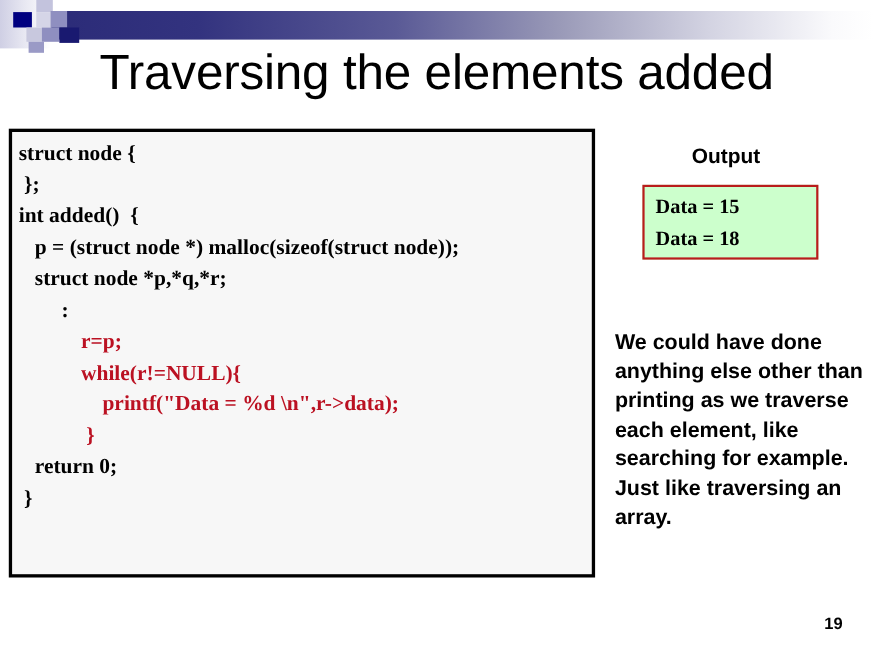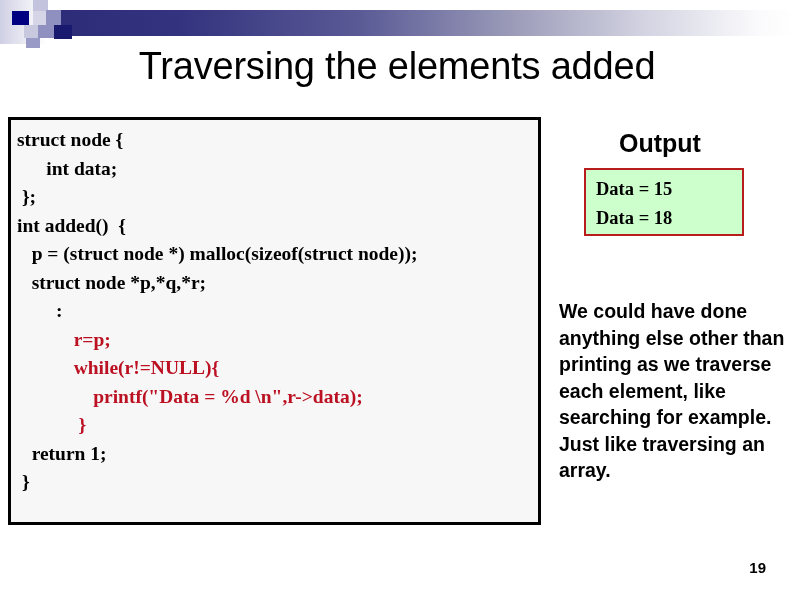--- a/index.html
+++ b/index.html
@@ -46,21 +46,21 @@
   #deco-sq-lilac-bot  { left: 26px; top: 38px; width: 14px; height: 10px; background: #9a9ac6; }
 
   
   #slide-title {
     position: absolute;
     left: 0px;
     top: 44px;
     width: 794px;
     text-align: center;
     font-family: "Liberation Sans", sans-serif;
-    font-size: 38px;
+    font-size: 45px;
     font-weight: 400;
     color: #000000;
     letter-spacing: -0.2px;
     line-height: 44px;
     white-space: nowrap;
   }
 
   
   #code-box {
     position: absolute;
@@ -86,21 +86,21 @@
   .code-line.red { color: #bb1122; padding-left: 48px; }
 
   
   #output-label {
     position: absolute;
     left: 560px;
     top: 131px;
     width: 200px;
     text-align: center;
     font-family: "Liberation Sans", sans-serif;
-    font-size: 25px;
+    font-size: 19px;
     font-weight: bold;
     color: #000000;
     line-height: 24px;
   }
   #output-box {
     position: absolute;
     left: 584px;
     top: 168px;
     width: 160px;
     height: 68px;
@@ -154,31 +154,30 @@
 <div id="deco-sq-lilac-low" class="sq"></div>
 <div id="deco-sq-violet-low" class="sq"></div>
 <div id="deco-sq-navy-low" class="sq"></div>
 <div id="deco-sq-lilac-bot" class="sq"></div>
 
 <div id="slide-title">Traversing the elements added</div>
 
 <div id="code-box">
 
 <div class="code-line">struct node {</div>
-    <div class="code-line">      int data;</div>
     <div class="code-line"> };</div>
     <div class="code-line">int added()  {</div>
     <div class="code-line">   p = (struct node *) malloc(sizeof(struct node));</div>
     <div class="code-line">   struct node *p,*q,*r;</div>
     <div class="code-line">        :</div>
     <div class="code-line red">   r=p;</div>
     <div class="code-line red">   while(r!=NULL){</div>
     <div class="code-line red">       printf("Data = %d \n",r-&gt;data);</div>
     <div class="code-line red">    }</div>
-    <div class="code-line">   return 1;</div>
+    <div class="code-line">   return 0;</div>
     <div class="code-line"> }</div>
   </div>
 
 <div id="output-label">Output</div>
 
 <div id="output-box">
   <div class="output-line">Data = 15</div>
   <div class="output-line">Data = 18</div>
 </div>
 

